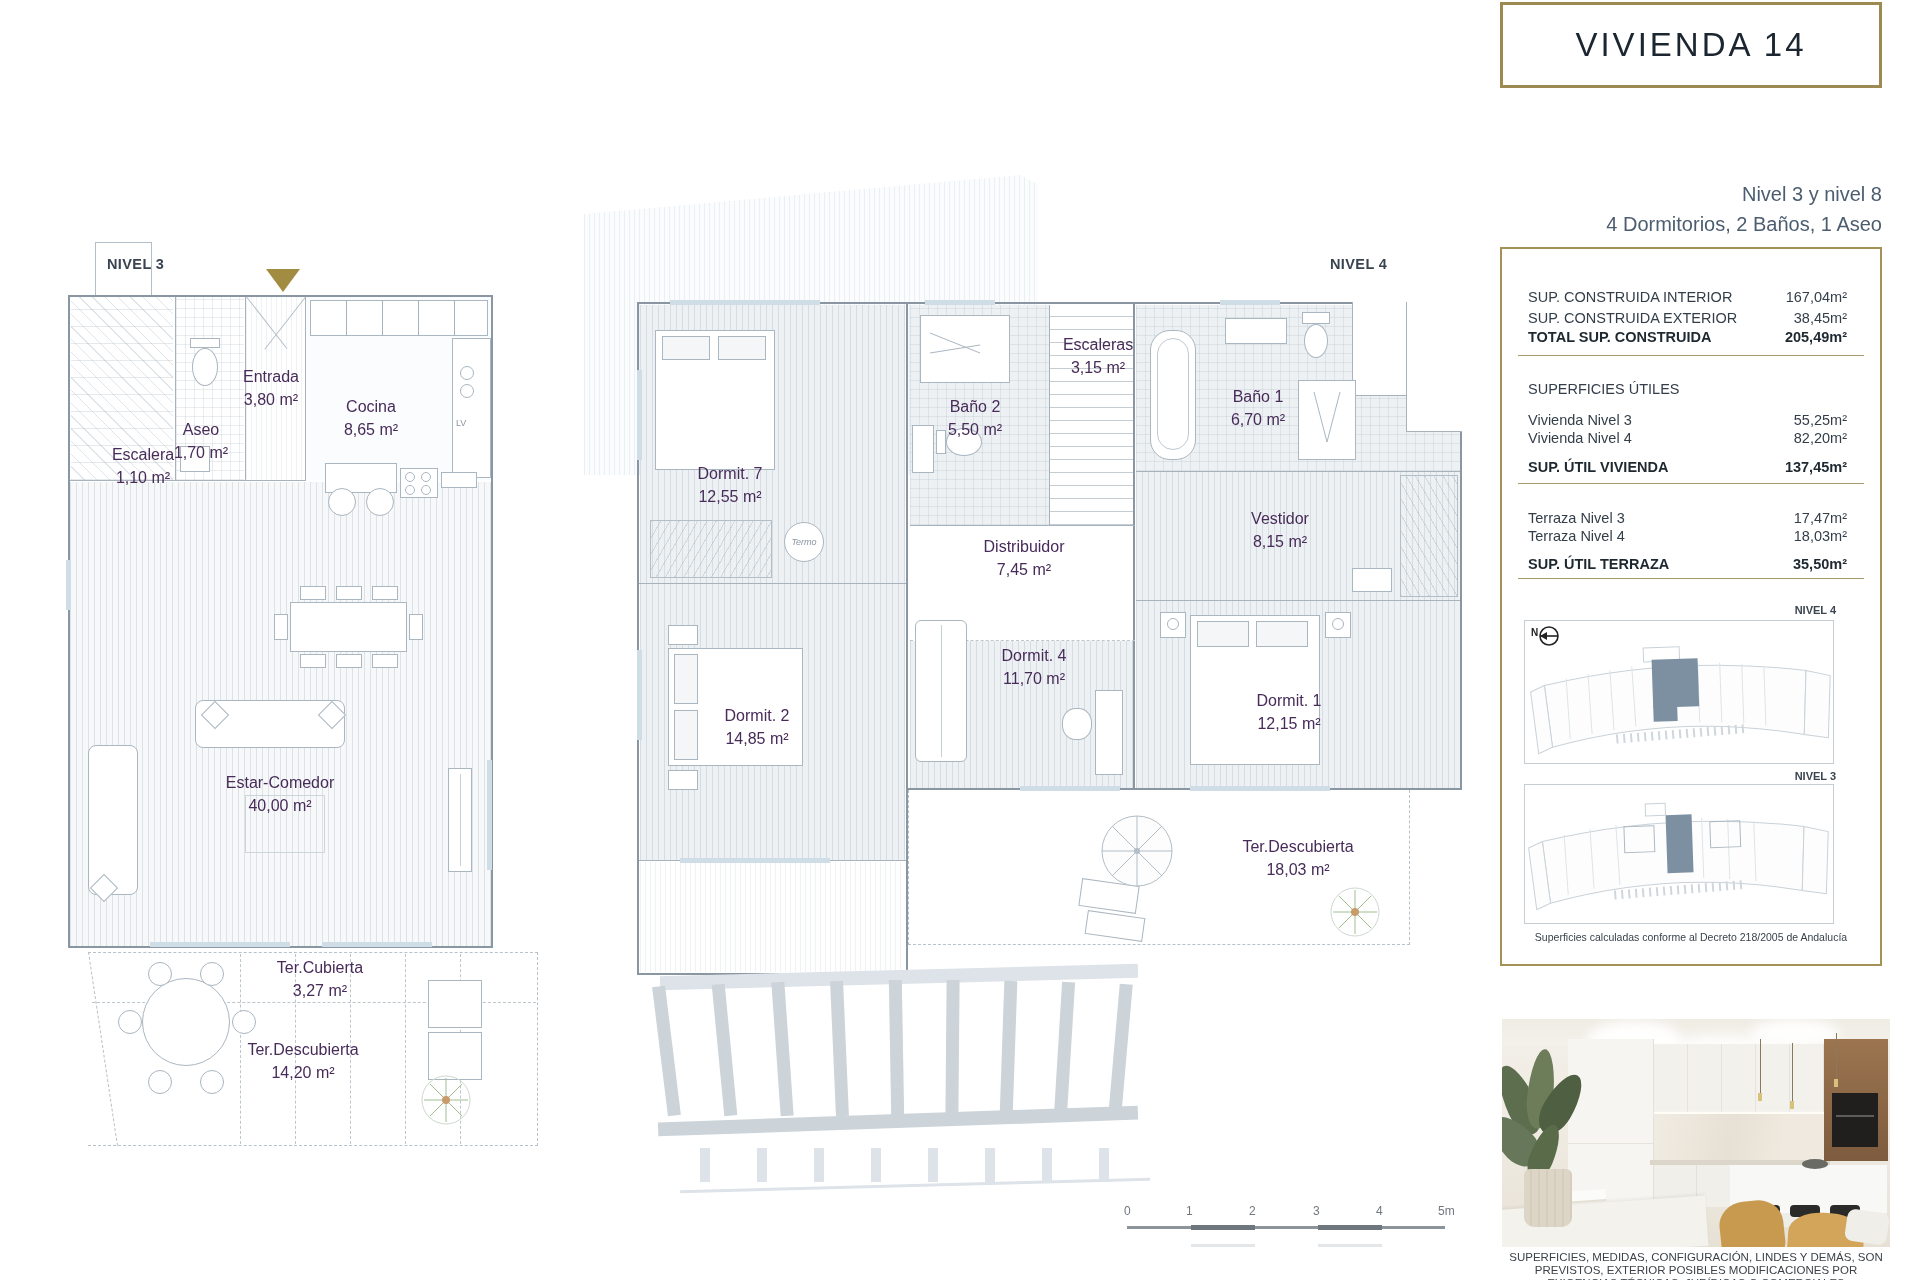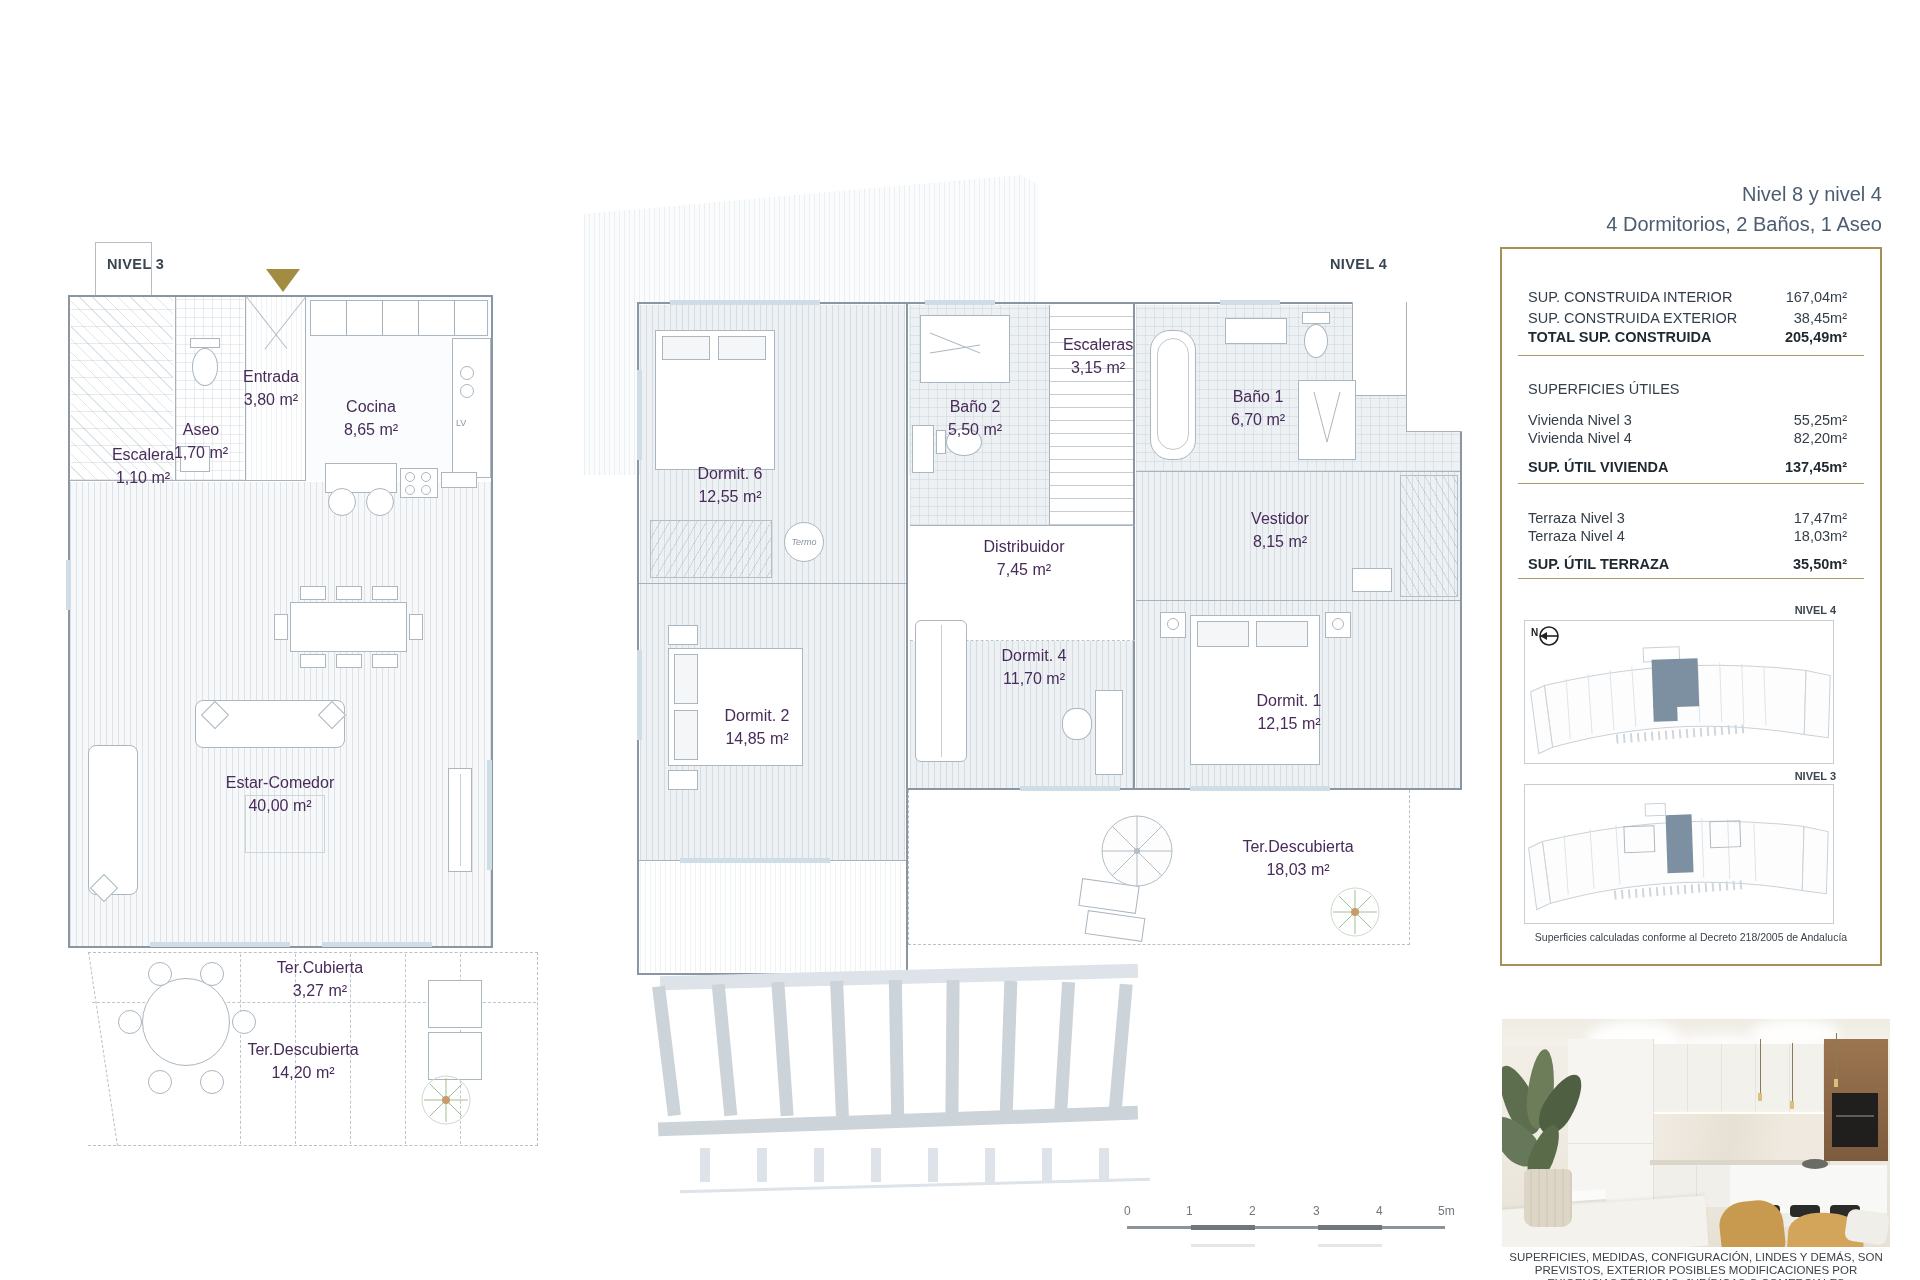--- a/index.html
+++ b/index.html
@@ -57,21 +57,24 @@
   
   .disclaimer{position:absolute;left:1488px;top:1251px;width:416px;text-align:center;
               font-size:11.5px;line-height:13px;color:#3c4248}
   .tick{position:absolute;font-size:12px;color:#70777d}
 </style>
 </head>
 <body>
 
 <div class="page">
 
-  <div class="subtitle" style="top:183px">Nivel 8 y nivel 4</div>
+  <div class="titlebox">
+    <span>VIVIENDA 14</span>
+  </div>
+  <div class="subtitle" style="top:183px">Nivel 3 y nivel 8</div>
   <div class="subtitle" style="top:213px">4 Dormitorios, 2 Baños, 1 Aseo</div>
 
   <div class="panel">
     <div class="srow" style="top:40px">
       <span>SUP. CONSTRUIDA INTERIOR</span>
       <span>167,04m²</span>
     </div>
     <div class="srow" style="top:61px">
       <span>SUP. CONSTRUIDA EXTERIOR</span>
       <span>38,45m²</span>
@@ -426,21 +429,21 @@
     </div>
     <div class="rlabel" style="left:395px;top:225px">
       <div>Baño 2</div>
       <div>5,50 m²</div>
     </div>
     <div class="rlabel" style="left:678px;top:215px">
       <div>Baño 1</div>
       <div>6,70 m²</div>
     </div>
     <div class="rlabel" style="left:150px;top:292px">
-      <div>Dormit. 6</div>
+      <div>Dormit. 7</div>
       <div>12,55 m²</div>
     </div>
     <div class="rlabel" style="left:444px;top:365px">
       <div>Distribuidor</div>
       <div>7,45 m²</div>
     </div>
     <div class="rlabel" style="left:700px;top:337px">
       <div>Vestidor</div>
       <div>8,15 m²</div>
     </div>

